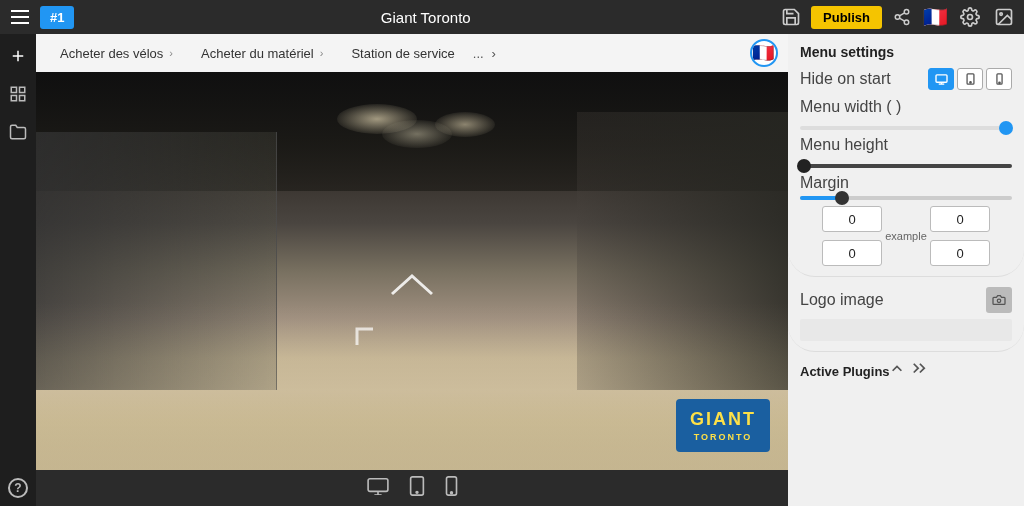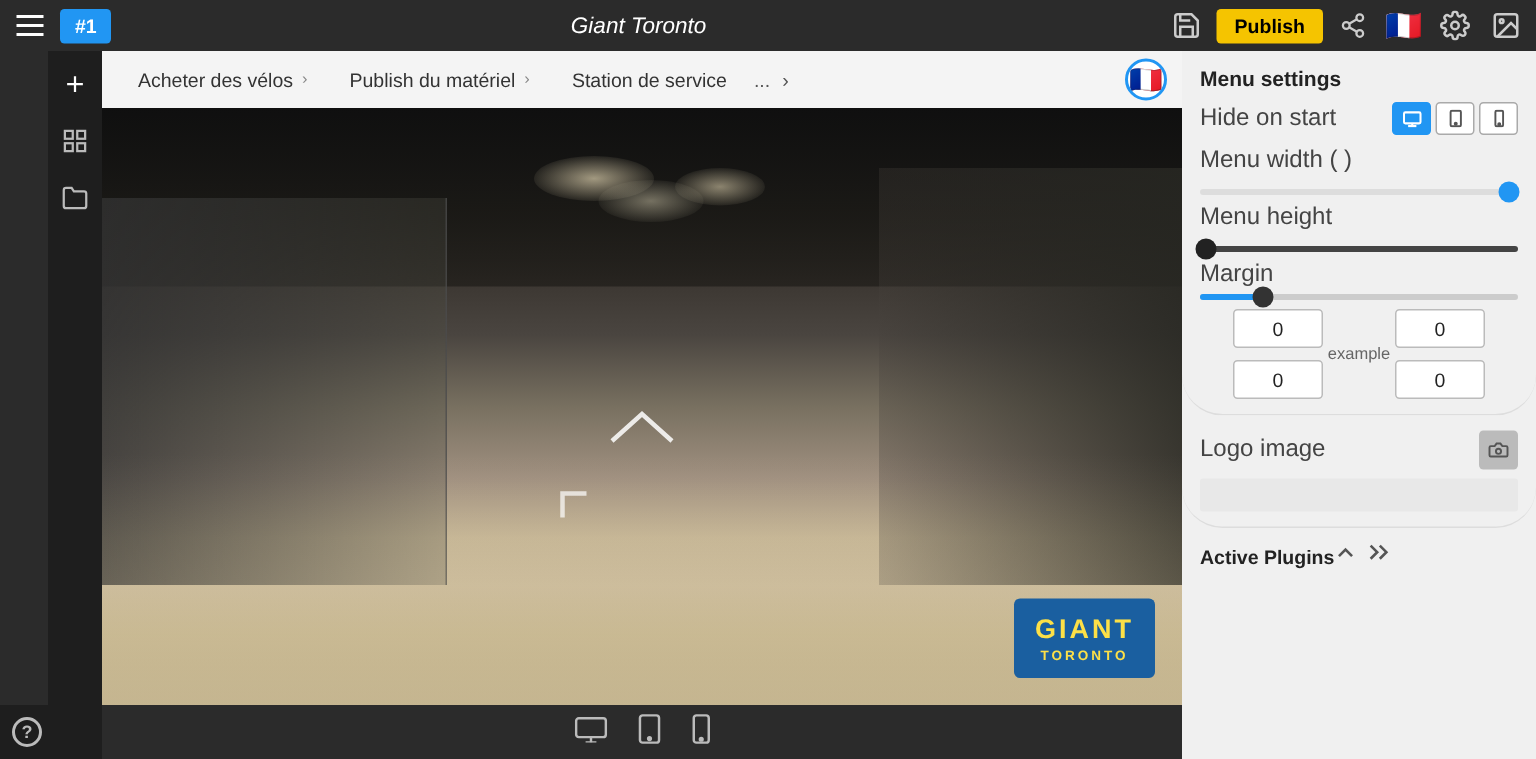--- a/index.html
+++ b/index.html
@@ -11,38 +11,38 @@
       padding: 0 6px; gap: 6px; flex-shrink: 0;
     }
     .top-bar-menu-icon {
       width: 28px; height: 28px; display: flex; flex-direction: column; justify-content: center; align-items: center; gap: 4px; cursor: pointer;
     }
     .top-bar-menu-icon span { width: 18px; height: 2px; background: #fff; display: block; }
     .tab-1 {
       background: #2196f3; color: #fff; font-weight: bold; font-size: 13px;
       padding: 4px 10px; border-radius: 3px; cursor: pointer;
     }
-    .top-bar-title { flex: 1; text-align: center; font-size: 15px; color: #fff; font-style: italic; }
+    .top-bar-title { flex: 1; text-align: center; font-size: 15px; color: #fff; }
     .top-bar-actions { display: flex; align-items: center; gap: 6px; }
     .save-icon-btn {
       width: 28px; height: 28px; display: flex; align-items: center; justify-content: center;
       cursor: pointer; color: #ccc;
     }
     .publish-btn {
       background: #f5c400; color: #000; font-weight: bold; font-size: 13px;
       padding: 4px 12px; border: none; border-radius: 3px; cursor: pointer;
     }
     .share-icon-btn, .flag-btn, .settings-icon-btn, .image-icon-btn {
       width: 28px; height: 28px; display: flex; align-items: center; justify-content: center;
       cursor: pointer; color: #ccc; font-size: 16px;
     }
     .flag-btn { font-size: 20px; }
 
     
-    .main-area { display: flex; flex: 1; overflow: hidden; padding-left: 32px; }
+    .main-area { display: flex; flex: 1; overflow: hidden; }
 
     
     .left-sidebar {
       width: 36px; background: #1e1e1e; display: flex; flex-direction: column; align-items: center;
       padding: 8px 0; gap: 10px; flex-shrink: 0;
     }
     .sidebar-icon {
       width: 28px; height: 28px; display: flex; align-items: center; justify-content: center;
       cursor: pointer; color: #bbb; font-size: 16px;
     }
@@ -241,21 +241,21 @@
   </div>
 
   <div class="center-content">
 
     <div class="nav-bar">
       <div class="nav-item">
         <span>Acheter des vélos</span>
         <span class="nav-arrow">›</span>
       </div>
       <div class="nav-item">
-        <span>Publish du matériel</span>
+        <span>Acheter du matériel</span>
         <span class="nav-arrow">›</span>
       </div>
       <div class="nav-item">
         <span>Station de service</span>
       </div>
       <div class="nav-dots">...</div>
       <div class="nav-chevron">›</div>
       <div style="flex:1"></div>
       <div class="flag-circle">🇫🇷</div>
     </div>

